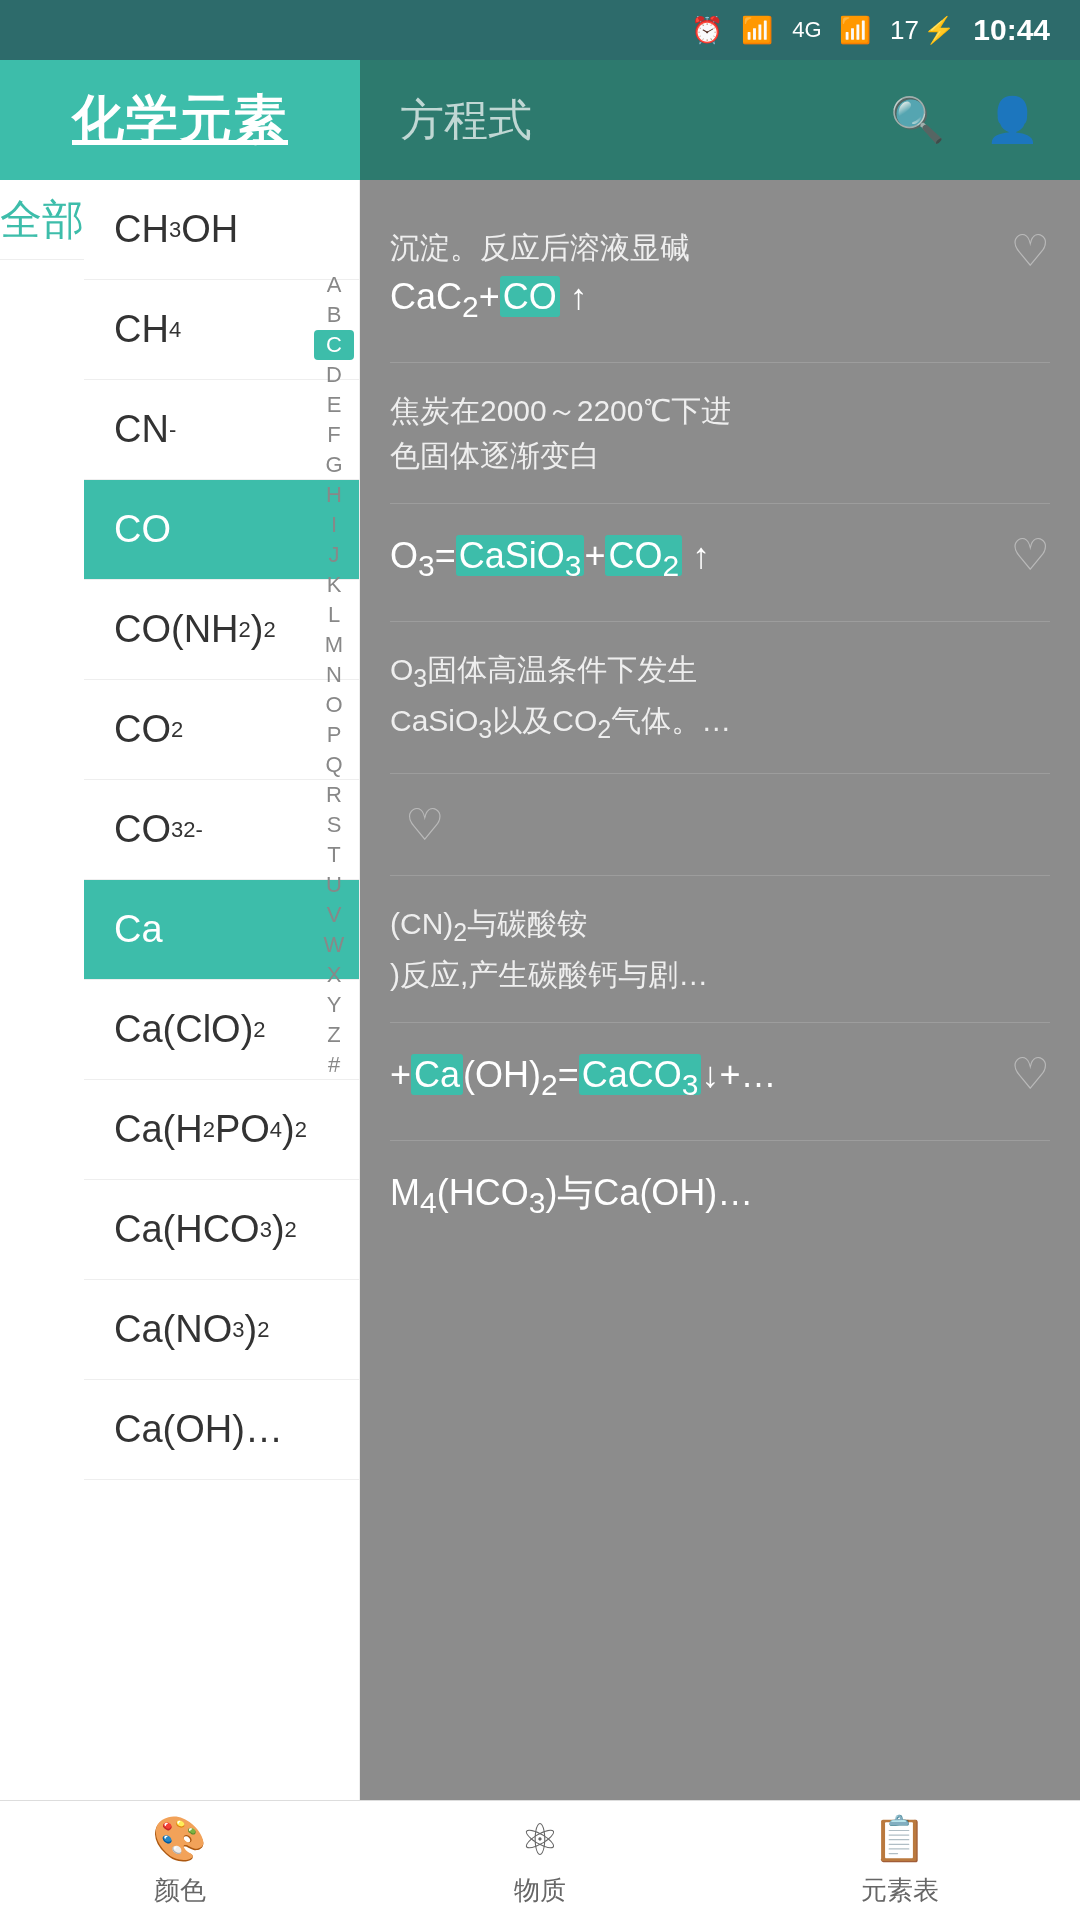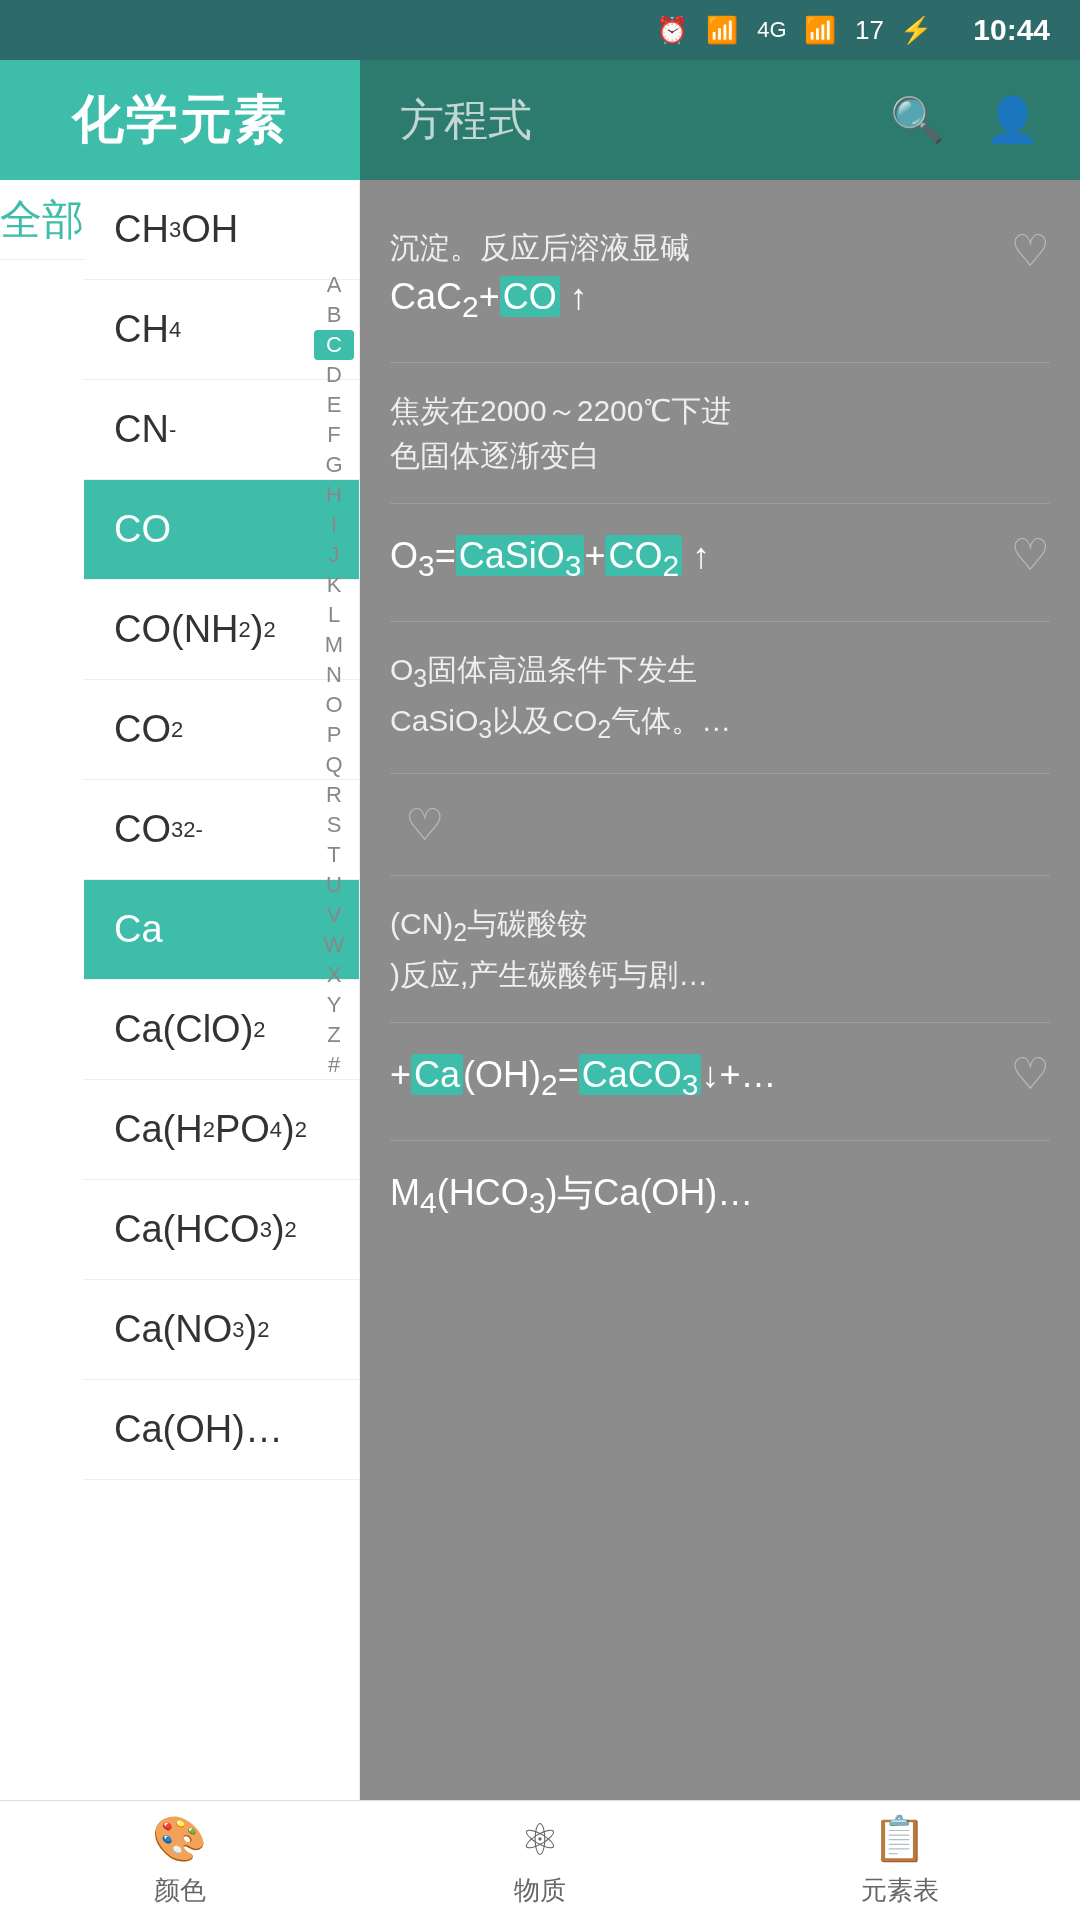--- a/index.html
+++ b/index.html
@@ -11,23 +11,23 @@
       width: 100%;
       height: 60px;
       background: #2d6b6b;
       display: flex;
       align-items: center;
       justify-content: flex-end;
       padding: 0 30px;
       gap: 18px;
     }
     .status-icon { color: #fff; font-size: 26px; }
-    .status-time { color: #fff; font-size: 30px; font-weight: bold; margin-left: 23px; }
+    .status-time { color: #fff; font-size: 30px; font-weight: bold; }
     .battery-box {
-      display: flex; align-items: center; gap: 16px;
+      display: flex; align-items: center; gap: 4px;
     }
     .battery-num { color: #fff; font-size: 26px; }
 
     
     .header {
       width: 100%;
       height: 120px;
       background: #3dbdaa;
       display: flex;
       align-items: center;
@@ -39,20 +39,21 @@
       display: flex;
       align-items: center;
       justify-content: center;
       background: #3dbdaa;
     }
     .header-title {
       color: #fff;
       font-size: 52px;
       font-weight: bold;
       letter-spacing: 2px;
+      text-decoration: underline;
     }
     .header-right {
       flex: 1;
       height: 100%;
       background: #2d7a6e;
       display: flex;
       align-items: center;
       padding: 0 40px;
       gap: 30px;
     }

